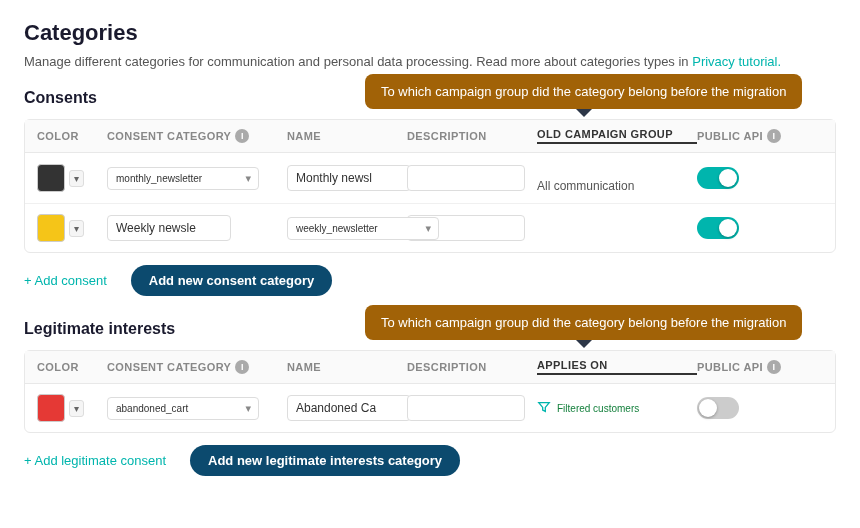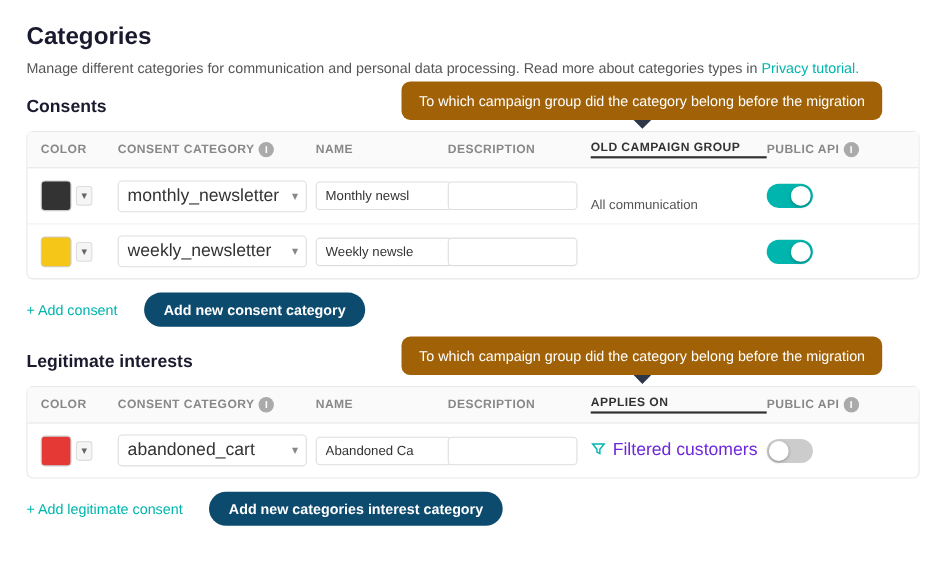--- a/index.html
+++ b/index.html
@@ -130,26 +130,26 @@
     .select-wrapper {
       position: relative;
       display: inline-flex;
       align-items: center;
     }
 
     .select-wrapper select {
       border: 1px solid #ddd;
       border-radius: 4px;
       padding: 5px 24px 5px 8px;
-      font-size: 16px;
+      font-size: 10px;
       color: #333;
       background: #fff;
       appearance: none;
       cursor: pointer;
-      width: 172px;
+      width: 152px;
     }
 
     .select-wrapper::after {
       content: '▾';
       position: absolute;
       right: 8px;
       pointer-events: none;
       color: #888;
       font-size: 11px;
     }
@@ -341,28 +341,28 @@
         <div class="toggle on"></div>
       </div>
     </div>
 
     <div class="table-row">
       <div class="color-cell">
         <div class="color-swatch" style="background:#f5c518;"></div>
         <button class="color-dropdown-btn">▾</button>
       </div>
       <div>
+        <input class="text-input" type="text" value="Weekly newsle" style="">
+      </div>
+      <div>
         <div class="select-wrapper">
           <select>
             <option>weekly_newsletter</option>
           </select>
         </div>
-      </div>
-      <div>
-        <input class="text-input" type="text" value="Weekly newsle" style="">
       </div>
       <div>
         <input class="desc-input" type="text" value="" style="">
       </div>
       <div class="campaign-group-text"></div>
       <div>
         <div class="toggle on"></div>
       </div>
     </div>
   </div>
@@ -420,25 +420,25 @@
       </div>
       <div>
         <input class="desc-input" type="text" value="" style="">
       </div>
       <div class="applies-on-cell">
         <span class="filter-icon">
           <svg width="14" height="14" viewBox="0 0 16 16" fill="none" xmlns="http://www.w3.org/2000/svg">
             <path d="M2 3h12l-4.5 5.5V13l-3-1.5V8.5L2 3z" stroke="#00b5ad" stroke-width="1.5" fill="none"></path>
           </svg>
         </span>
-        <span style="color:#6d28d9;font-size:16px;cursor:pointer;">Filtered customers</span>
+        <span style="color:#15803d;font-size:10px;cursor:pointer;">Filtered customers</span>
       </div>
       <div>
         <div class="toggle off"></div>
       </div>
     </div>
   </div>
 
   <div class="footer-actions">
     <a class="add-link" href="#">+ Add legitimate consent</a>
-    <button class="add-btn">Add new categories interest category</button>
+    <button class="add-btn">Add new legitimate interests category</button>
   </div>
 </div>
 
 </body></html>

